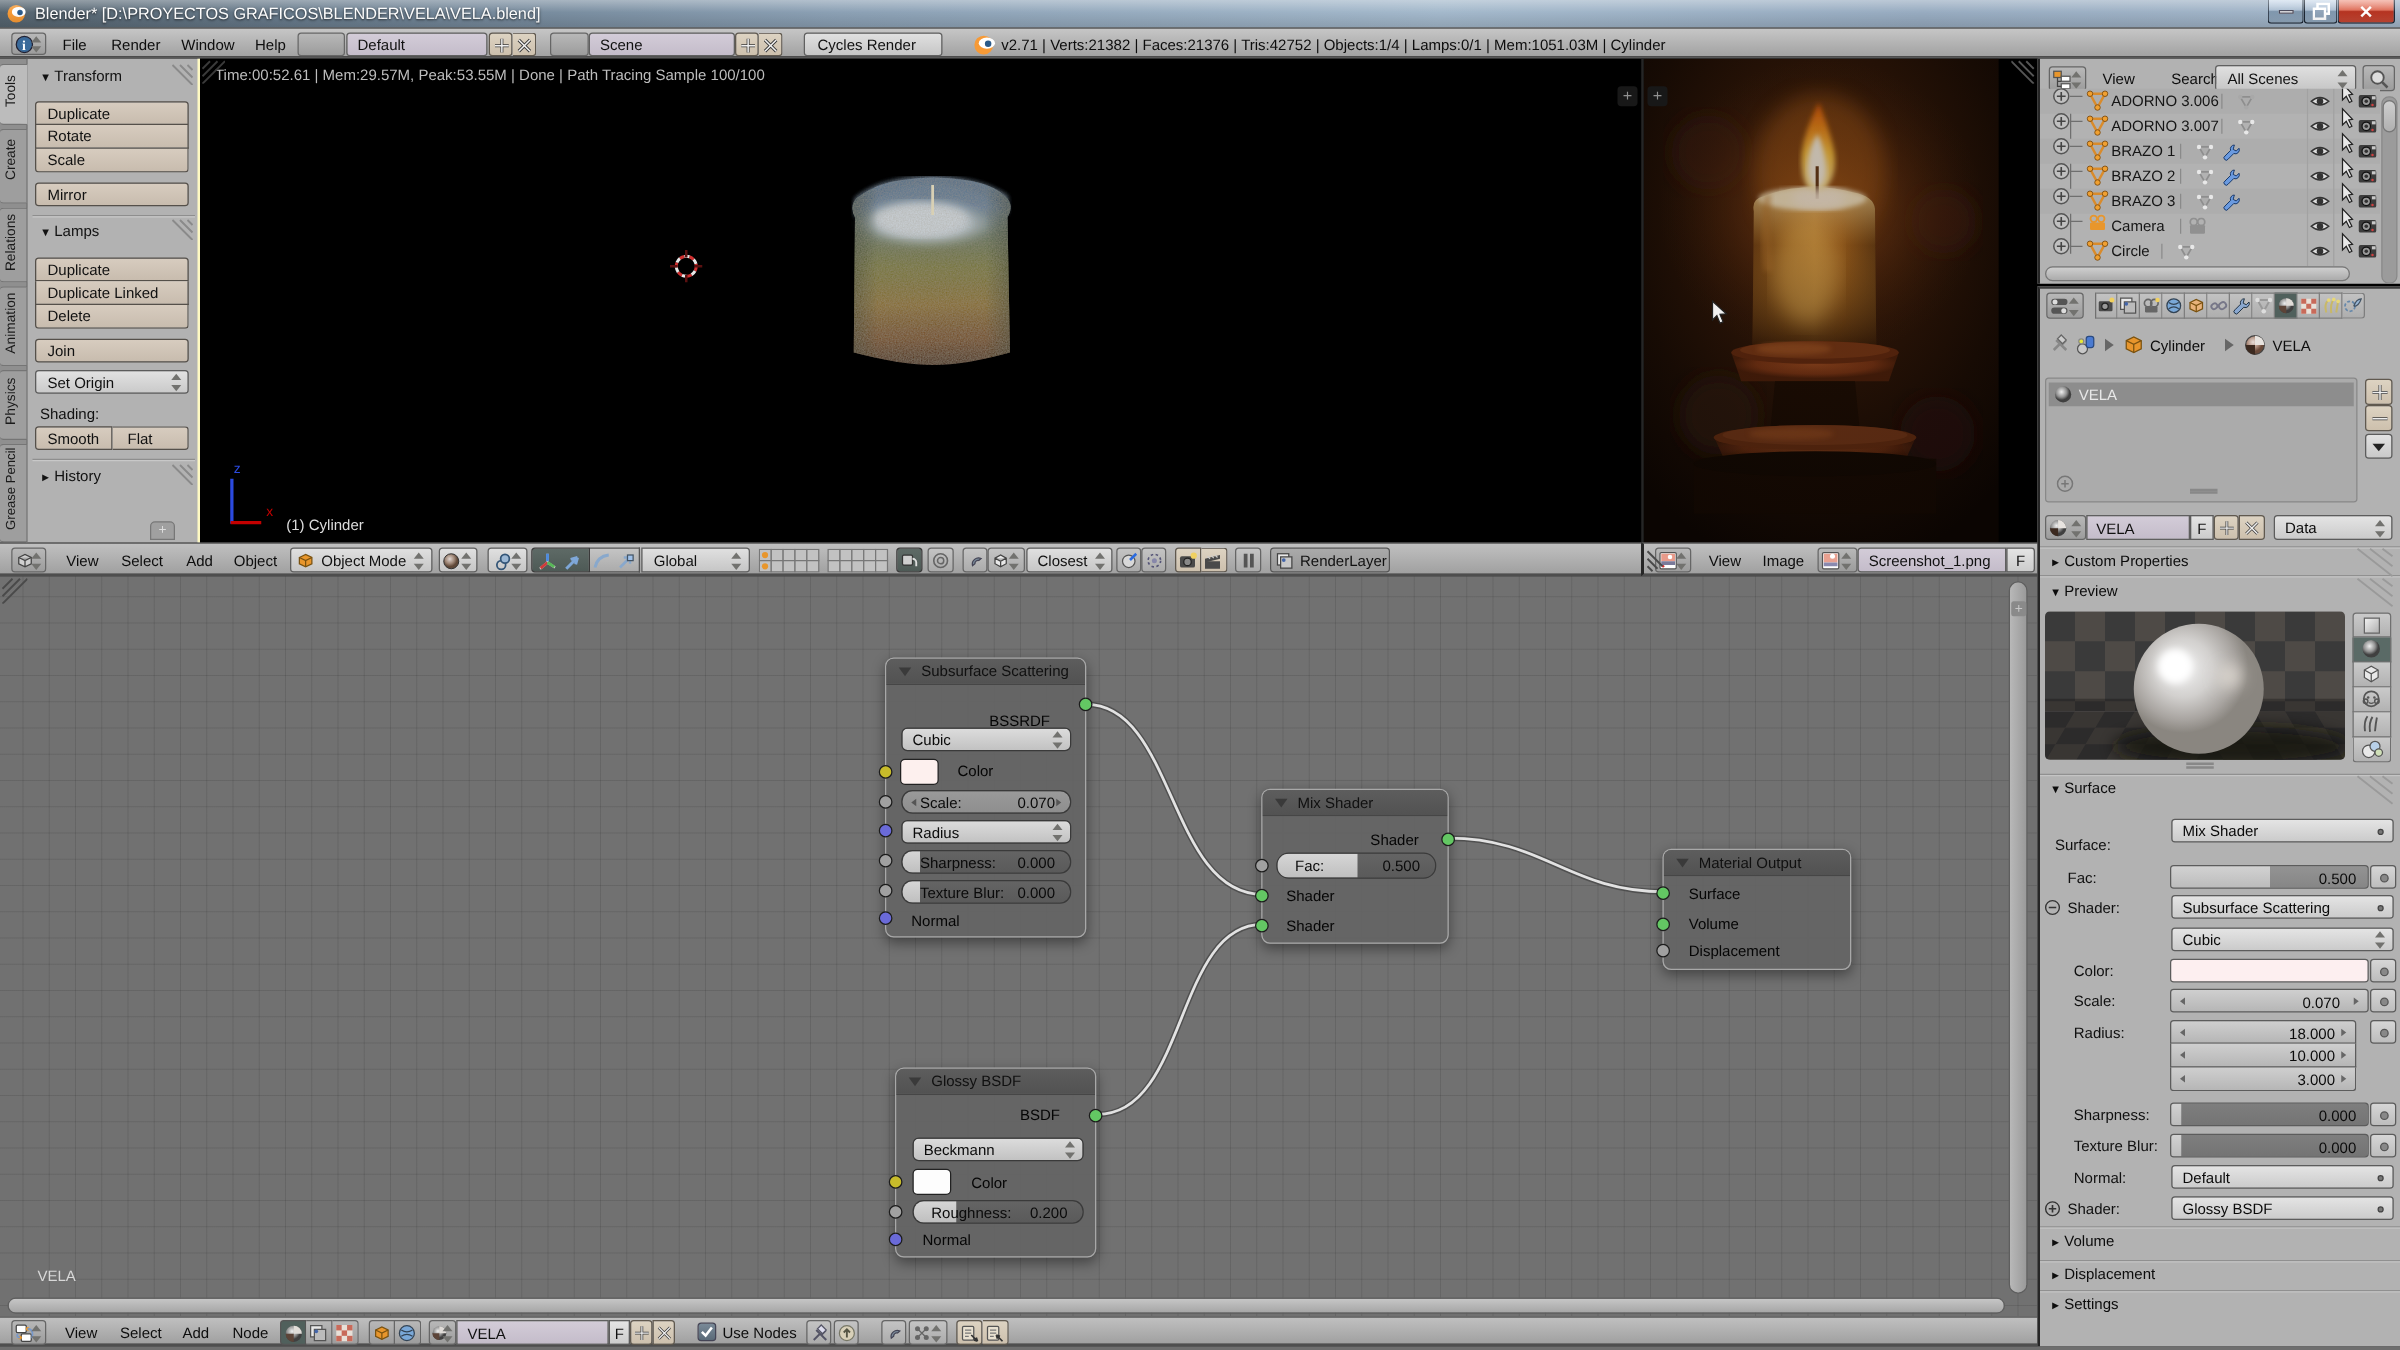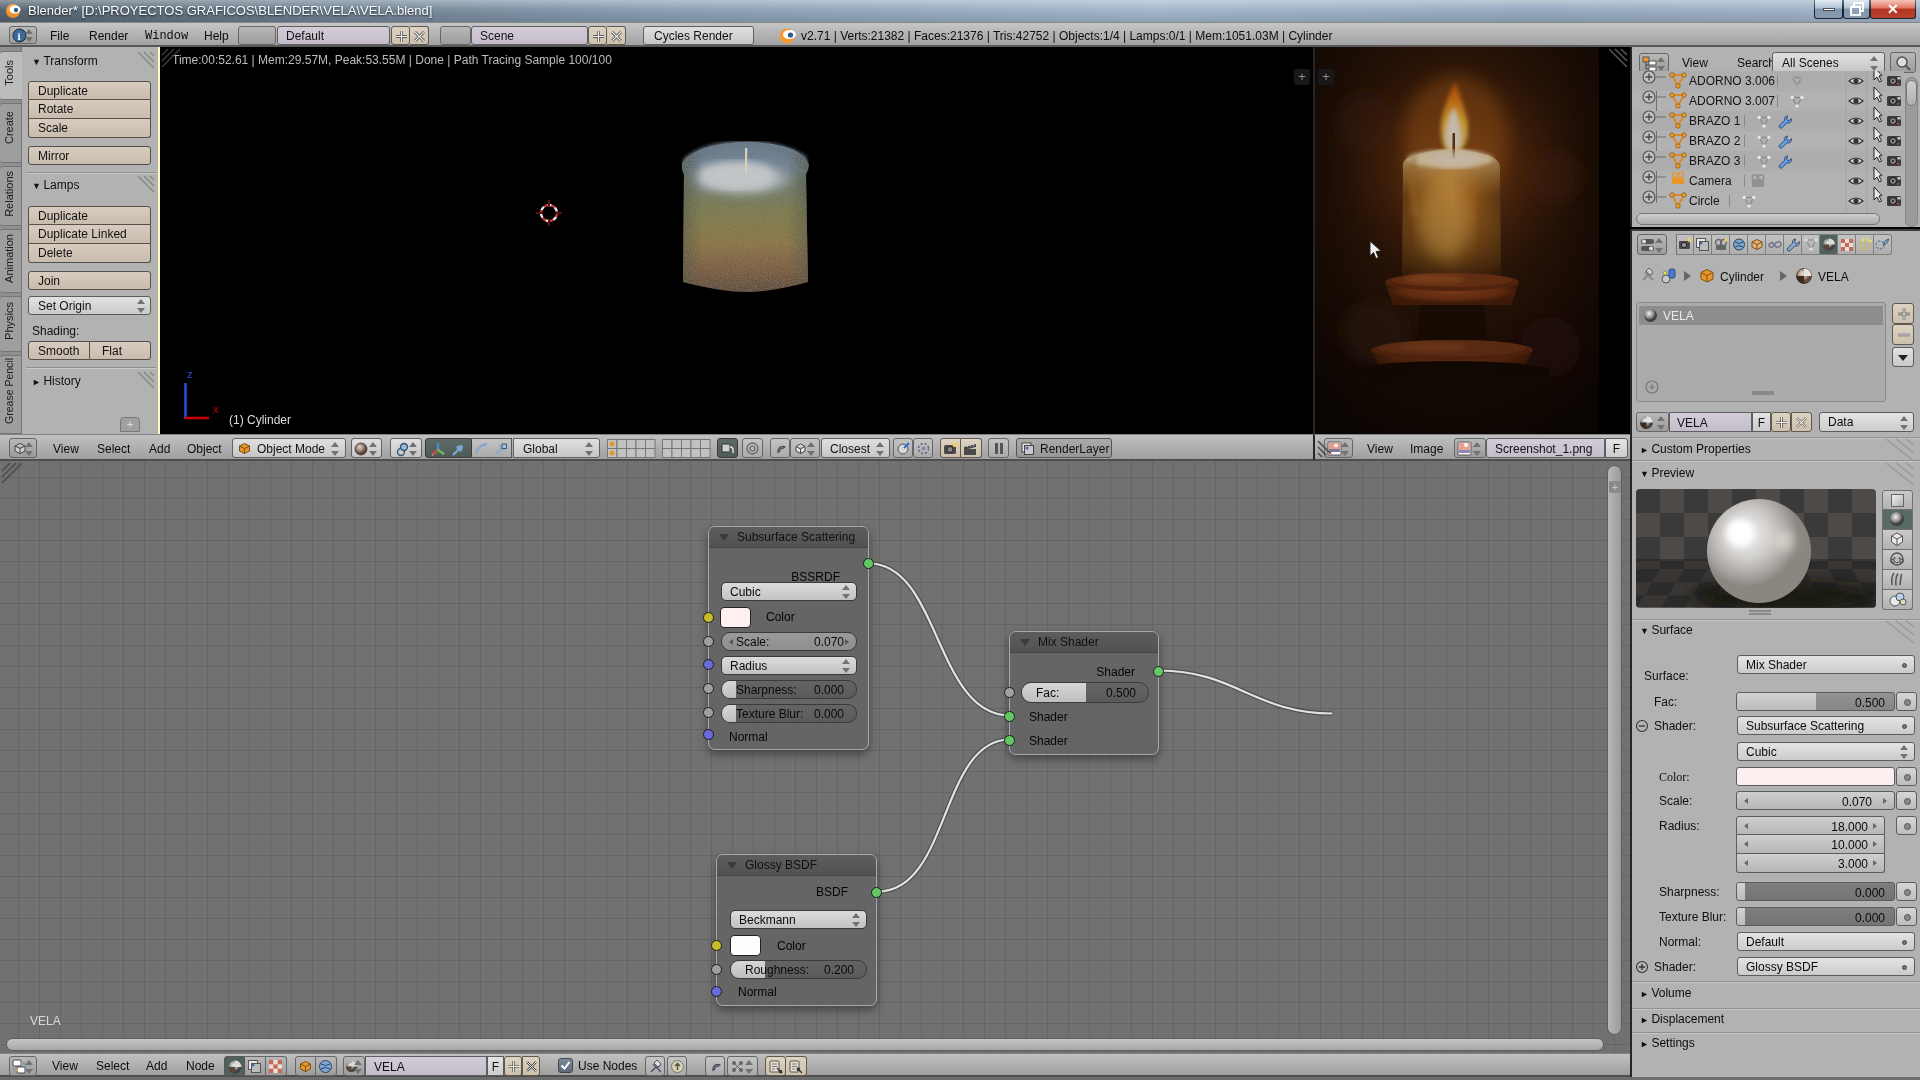--- a/index.html
+++ b/index.html
@@ -122,21 +122,21 @@
   <div id="infobar" class="abs">
     <div class="icob" style="left:9px;top:3px;width:28px;height:18px;">
         <svg width="15" height="15" style="position:absolute;left:2px;top:1px">
           <circle cx="7.5" cy="7.5" r="6.5" fill="#3a6a9a" stroke="#223"></circle>
           <text x="5.5" y="12" font-size="11" font-weight="bold" fill="#fff" font-family="Liberation Serif">i</text>
         </svg>
         <div class="updn" style="right:2px;top:2px;height:13px;"></div>
       </div>
     <div class="menutext" style="left:50px;">File</div>
     <div class="menutext" style="left:89px;">Render</div>
-    <div class="menutext" style="left:145px;font-family:Liberation Mono, monospace;">Window</div>
+    <div class="menutext" style="left:145px;">Window</div>
     <div class="menutext" style="left:204px;">Help</div>
     <div class="icob" style="left:238px;top:3px;width:38px;height:19px;"></div>
     <div class="fld" style="left:277px;top:3px;width:113px;height:19px;padding:2px 0 0 8px;">Default</div>
     <div class="tanb" style="left:391px;top:3px;width:19px;height:19px;">
         <svg width="13" height="13" style="position:absolute;left:2.5px;top:3px">
           <path d="M6.5 1 V12 M1 6.5 H12" stroke="#3a3a3a" stroke-width="2.4"></path>
           <path d="M6.5 1 V12 M1 6.5 H12" stroke="#f0f0f0" stroke-width="1.2"></path>
         </svg>
       </div>
     <div class="tanb" style="left:410px;top:3px;width:19px;height:19px;border-radius:0 3px 3px 0;border-left:none;">
@@ -651,20 +651,29 @@
           <span class="lab">Roughness:</span>
           <span class="val">0.200</span>
         </div>
       <div class="nlabel" style="left:21px;top:130px;">Normal</div>
       <div class="sock green" style="right:-6px;top:32px;"></div>
       <div class="sock yellow" style="left:-6px;top:85px;"></div>
       <div class="sock gray" style="left:-6px;top:109px;"></div>
       <div class="sock purple" style="left:-6px;top:131px;"></div>
     </div>
 
+    <div class="node" style="left:1330px;top:218px;width:151px;height:97px;">
+      <div class="nhead">Material Output</div>
+      <div class="nlabel" style="left:20px;top:28px;">Surface</div>
+      <div class="nlabel" style="left:20px;top:52px;">Volume</div>
+      <div class="nlabel" style="left:20px;top:74px;">Displacement</div>
+      <div class="sock green" style="left:-6px;top:29px;"></div>
+      <div class="sock green" style="left:-6px;top:54px;"></div>
+      <div class="sock gray" style="left:-6px;top:75px;"></div>
+    </div>
     <div class="abs t" style="left:30px;top:553px;font-size:12px;color:#d8d8d8;">VELA</div>
 
     <div class="abs" style="left:1607px;top:4px;width:15px;height:570px;background:rgba(120,120,120,0.5);border:1px solid #5e5e5e;border-radius:8px;"></div>
     <div class="abs" style="left:1608px;top:5px;width:13px;height:568px;background:linear-gradient(90deg,#b8b8b8,#9a9a9a);border-radius:7px;"></div>
     <div class="abs" style="left:1609px;top:20px;width:12px;height:12px;background:#8a8a8a;border-radius:2px;color:#c8c8c8;font-size:11px;line-height:12px;text-align:center;">+</div>
     <div class="abs" style="left:6px;top:577px;width:1598px;height:13px;background:linear-gradient(180deg,#c6c6c6,#a6a6a6);border:1px solid #5e5e5e;border-radius:7px;"></div>
     <svg class="abs" style="left:0;top:0" width="22" height="22">
         <path d="M2 10 L10 2 M2 16 L16 2 M2 22 L22 2" stroke="#4a4a4a" stroke-width="1.5"></path>
       </svg>
   </div>
@@ -1245,21 +1254,21 @@
 
       <svg class="abs" style="left:3px;top:488px" width="14" height="14">
           <circle cx="7" cy="7" r="5.5" fill="none" stroke="#333" stroke-width="1.1"></circle>
           <path d="M4 7 H10" stroke="#333" stroke-width="1.3"></path>
         </svg>
       <div class="prow-label" style="left:22px;top:488px;text-align:left;">Shader:</div>
       <div class="pdd" style="left:105px;top:485px;width:178px;height:19px;">Subsurface Scattering<div class="dotin"></div></div>
 
       <div class="pdd" style="left:105px;top:511px;width:178px;height:19px;">Cubic<div class="updn" style="right:5px;top:2px;height:14px;"></div></div>
 
-      <div class="prow-label" style="left:27px;top:539px;text-align:center;font-family:Liberation Serif, serif;">Color:</div>
+      <div class="prow-label" style="left:27px;top:539px;text-align:center;">Color:</div>
       <div class="abs" style="left:104px;top:536px;width:159px;height:19px;background:#fdeff0;border:1px solid #5c5c5c;border-radius:3px;"></div>
       <div class="dotbtn" style="left:264px;top:536px;"></div>
 
       <div class="prow-label" style="left:27px;top:563px;text-align:left;">Scale:</div>
       <div class="pnum" style="left:104px;top:560px;width:159px;height:19px;">
           <span style="position:absolute;right:22px;top:3px;">0.070</span>
           <div class="arrl"></div>
           <div class="arrr"></div>
         </div>
       <div class="dotbtn" style="left:264px;top:560px;"></div>

